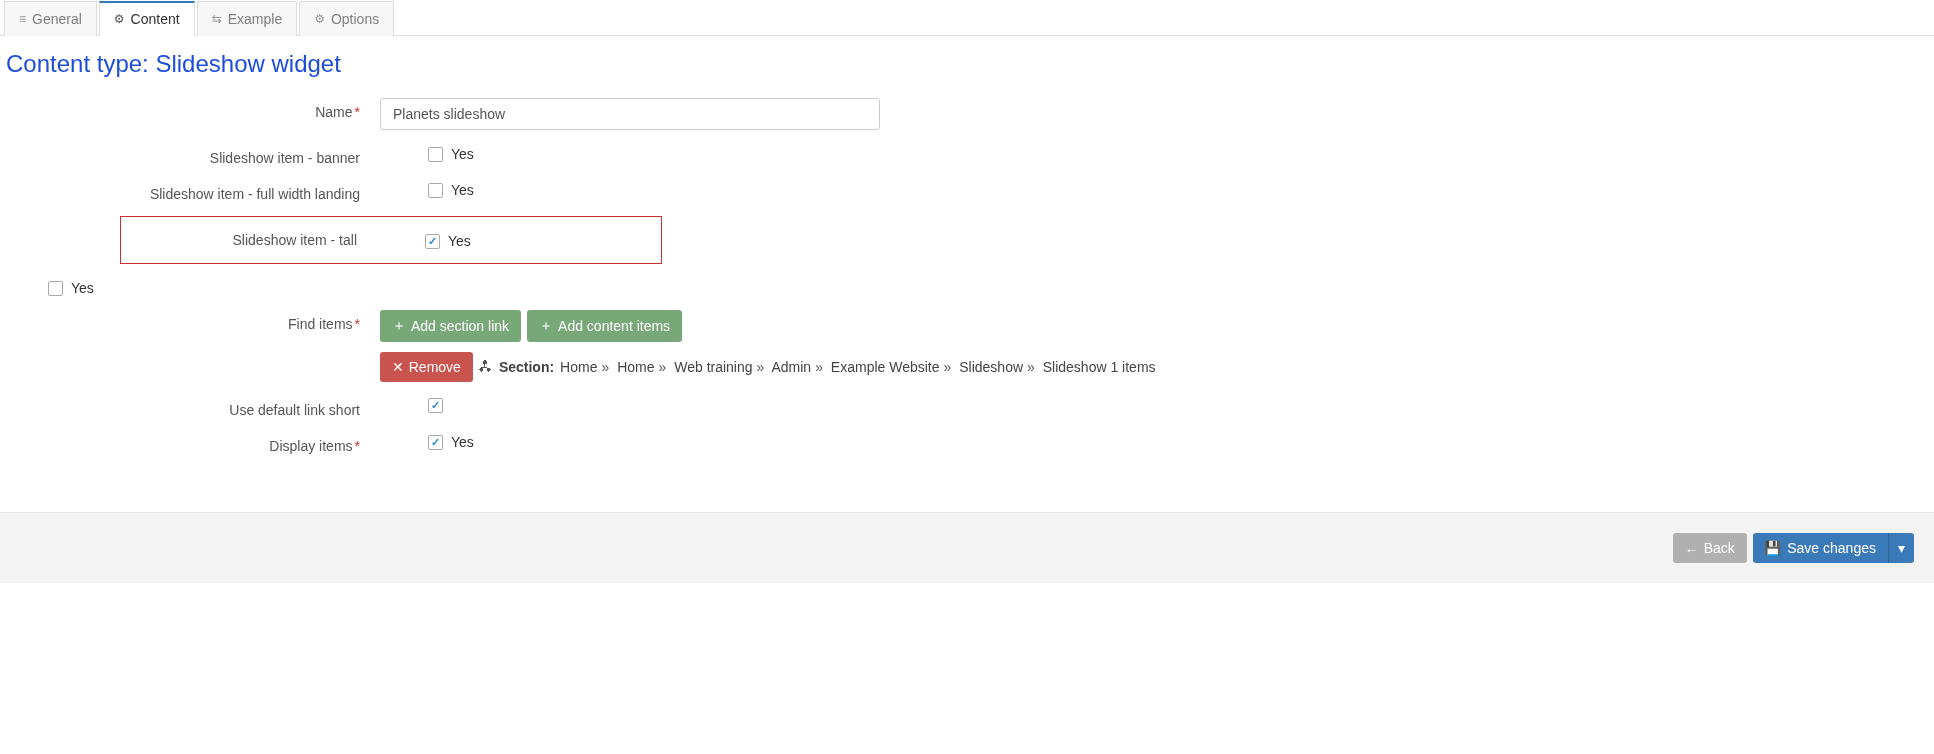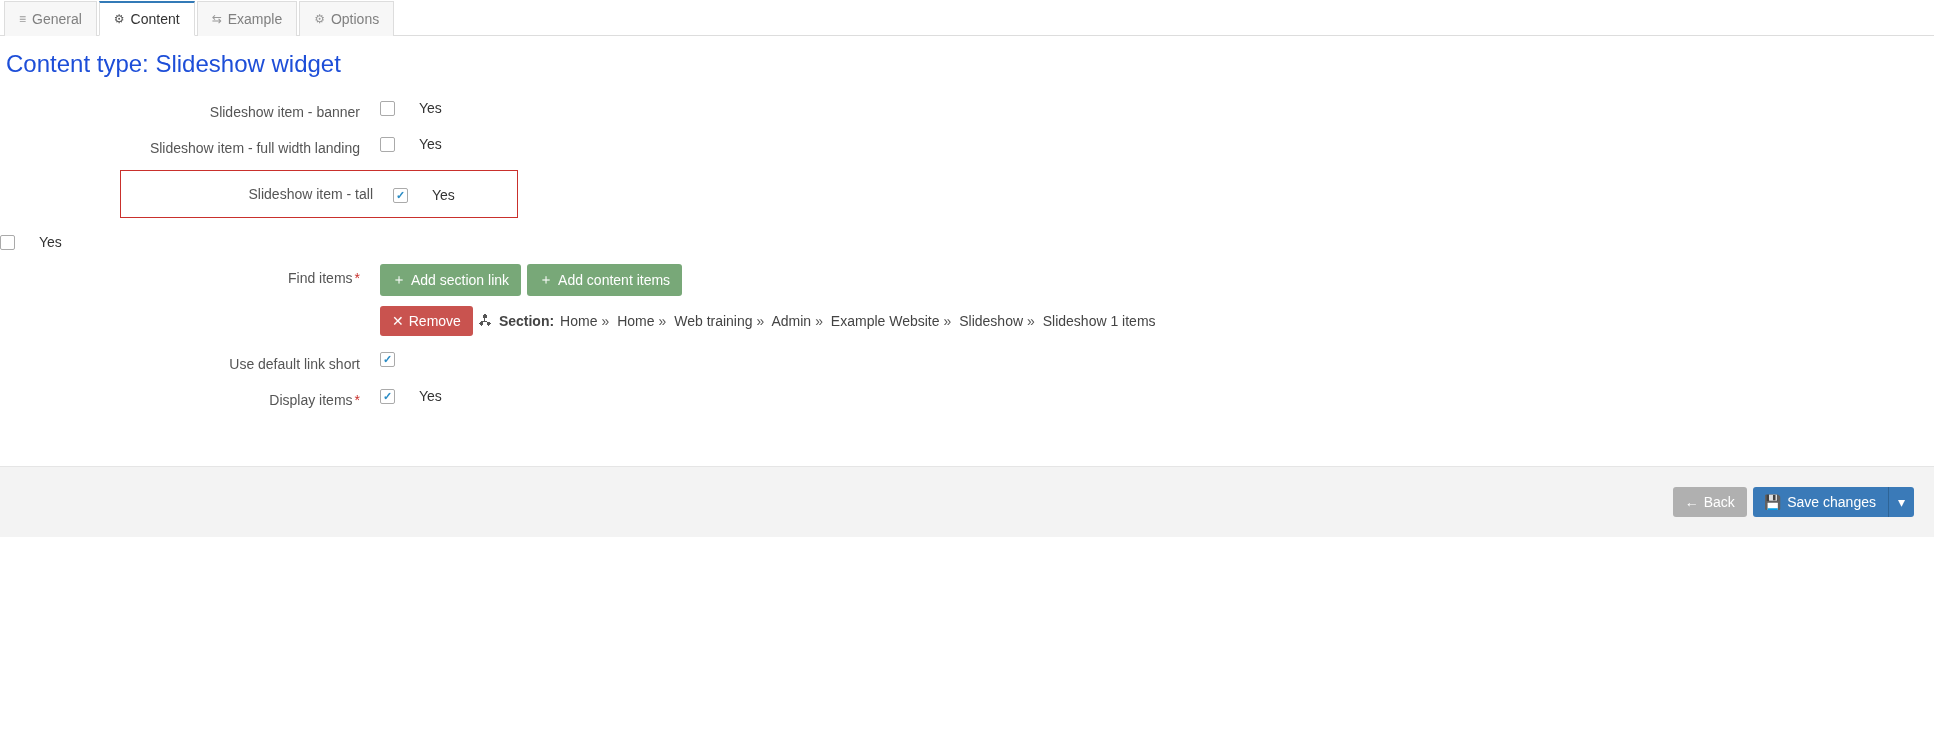--- a/index.html
+++ b/index.html
@@ -78,44 +78,45 @@
     padding: 7px 12px;
     border: 1px solid #ccc;
     border-radius: 3px;
     font-size: 14px;
     color: #555;
   }
 
   .checkbox-line {
     display: flex;
     align-items: center;
-    gap: 24px;
+    gap: 8px;
     padding-top: 2px;
+    margin-left: 48px;
   }
   .cbox {
     width: 15px;
     height: 15px;
     border: 1px solid #aaa;
     border-radius: 2px;
     background: #fff;
     display: inline-flex;
     align-items: center;
     justify-content: center;
     font-size: 11px;
     color: #2b8cc4;
     cursor: pointer;
   }
   .cbox.checked::before { content: "✓"; font-weight: 700; }
 
   .highlight-box {
     border: 1.5px solid #c9302c;
-    padding: 14px 28px;
-    display: flex;
-    align-items: center;
-    width: 398px;
+    padding: 14px 12px;
+    display: flex;
+    align-items: center;
+    width: 542px;
     margin-left: -260px;
   }
   .highlight-box .inner-label {
     width: 244px;
     text-align: right;
     padding-right: 20px;
     color: #555;
   }
 
   .btn {
@@ -193,20 +194,28 @@
   <div class="tab">
     <span class="mini-icon">⚙</span>
     <span>Options</span>
   </div>
 </div>
 
 <div class="page-title">Content type: Slideshow widget</div>
 
 <div class="form">
 
+  <div class="row">
+    <div class="label-col">
+      <span>Name</span><span class="req">*</span>
+    </div>
+    <div class="field-col">
+      <input class="text-input" type="text" value="Planets slideshow" style="">
+    </div>
+  </div>
 
   <div class="row">
     <div class="label-col">Slideshow item - banner</div>
     <div class="field-col">
       <div class="checkbox-line">
         <span class="cbox"></span>
         <span>Yes</span>
       </div>
     </div>
   </div>

